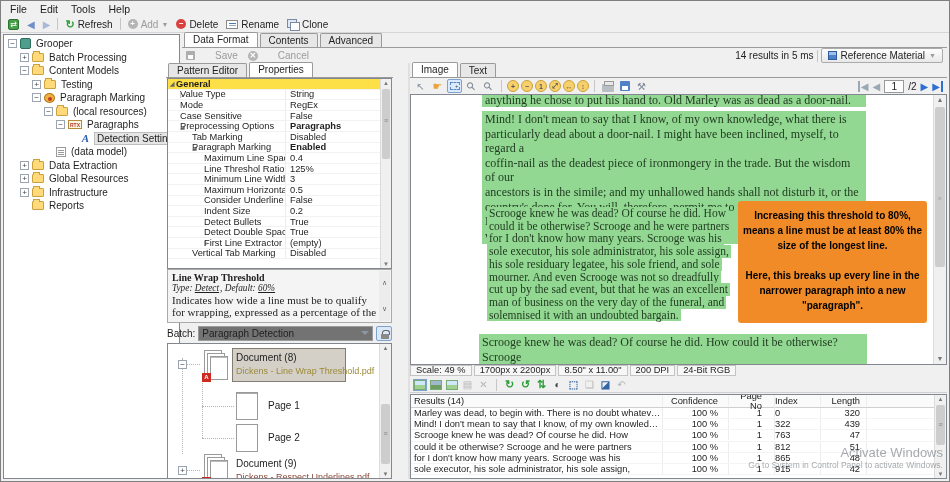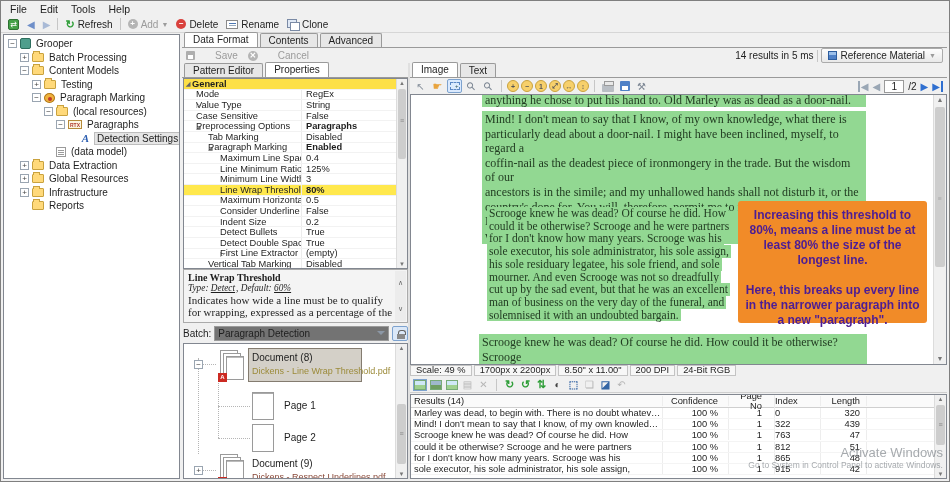--- a/index.html
+++ b/index.html
@@ -54,21 +54,21 @@
   .actionbar{position:absolute;left:181px;top:47px;right:2px;height:15px;display:flex;align-items:center;padding:0 4px;background:#f0f0f0}
   .abtn{display:inline-flex;align-items:center;gap:20px;color:#9b9b9b;margin-right:10px;font-size:10px}
   .ico-floppy{width:9px;height:9px;background:#aeaeae;border-radius:1px;position:relative}
   .ico-floppy::after{content:"";position:absolute;left:2px;bottom:1px;width:5px;height:4px;background:#fff}
   .right-info{margin-left:auto;display:flex;align-items:center;gap:0}
   .refbtn{display:inline-flex;align-items:center;gap:4px;border:1px solid #ababab;border-radius:2px;background:linear-gradient(#fdfdfd,#e9e9e9);padding:1px 6px;font-size:10px}
   .ico-cube{width:9px;height:9px;background:#4f81c7;border:1px solid #2d5d9e;position:relative}
   .ico-cube::after{content:"";position:absolute;left:0;top:0;width:7px;height:3px;background:#9cc0ea}
 
   
-  .mid{position:absolute;left:181px;top:62px;width:227px;bottom:2px}
+  .mid{position:absolute;left:165px;top:62px;width:227px;bottom:2px}
   .sub-tabs{display:flex;align-items:flex-end;height:15px;border-bottom:1px solid #9a9a9a;padding-left:2px}
   .grid{position:absolute;left:1px;top:15px;width:225px;height:191px;background:#fff;border:1px solid #828790;overflow:hidden}
   .prow{display:flex;height:10.6px;align-items:center;border-bottom:1px solid #f2f2f2;font-size:9.3px}
   .pcat{font-weight:bold;background:#fde047}
   .pname{flex:none;width:118px;overflow:hidden;white-space:nowrap;border-right:1px solid #ececec;display:flex;align-items:center;height:100%}
   .pval{flex:1;overflow:hidden;white-space:nowrap;padding-left:4px}
   .pexp{flex:none;width:8px;font-size:6px;color:#666;text-align:center}
   .vb{font-weight:bold}
   .hl{background:#ffe84d}
   .i1{padding-left:12px}.i2{padding-left:24px}.i3{padding-left:36px}
@@ -128,21 +128,21 @@
   .pagebox{width:20px;height:13px;border:1px solid #9a9a9a;background:#fff;text-align:center;line-height:12px}
 
   .canvas{position:absolute;left:0;top:31px;right:0;height:271px;background:#fff;border:1px solid #828790;overflow:hidden;
           font-family:"Liberation Serif",serif;color:#223d22}
   .hlgreen{background:#92d892}
   .ppartial{position:absolute;left:71px;top:-2px;width:384px;height:14px;font-size:12px;line-height:14px;padding:0 3px}
   .para2{position:absolute;left:71px;top:16px;width:384px;font-size:12px;line-height:14.6px;padding:1px 3px}
   .narrow{position:absolute;left:76px;top:112px;width:243px;font-size:11.5px;line-height:12.7px}
   .narrow span{display:inline-block;background:#92d892;margin-bottom:0;padding:0 2px;white-space:nowrap}
   .callout{position:absolute;left:327px;top:106px;width:189px;height:122px;background:#f18b28;border-radius:3px;
-           color:#4c1d95;font-family:"Liberation Sans",sans-serif;font-weight:bold;font-size:12px;line-height:15px;text-align:center;padding:7px 4px}
+           color:#000000;font-family:"Liberation Sans",sans-serif;font-weight:bold;font-size:10px;line-height:15px;text-align:center;padding:7px 4px}
   .para4{position:absolute;left:68px;top:239px;width:388px;font-size:12px;line-height:14.6px;padding:1px 3px}
   .vsb{position:absolute;right:0;top:0;bottom:0;width:13px;background:#f0f0f0;border-left:1px solid #dcdcdc;font-size:7px;color:#777;text-align:center}
   .vthumb{position:absolute;left:1px;right:1px;background:#cdcdcd;border-radius:2px}
 
   .statusbar{position:absolute;left:0;top:302px;right:0;height:11px;display:flex;gap:2px;align-items:stretch;background:#f0f0f0;font-size:9.3px}
   .seg{border:1px solid #c3c3c3;background:#f7f7f7;padding:0 5px;line-height:9px;white-space:nowrap}
 
   .etoolbar{position:absolute;left:0;top:314px;right:0;height:16px;display:flex;align-items:center;gap:3px;padding-left:3px;background:#f0f0f0;border-bottom:1px solid #cfcfcf}
   .eico{display:inline-flex;align-items:center;justify-content:center;width:13px;height:13px;font-size:10px}
   .epic{width:12px;height:10px;border:1px solid #7a7;background:linear-gradient(#cfe8f7 50%,#9fd08f 50%)}
@@ -316,34 +316,34 @@
       <span class="tab active">Properties</span>
     </div>
 
     <div class="grid">
       <div class="prow pcat">
           <span class="pexp">◢</span>
           <span class="vb">General</span>
         </div>
       <div class="prow">
           <span class="pname">
+            <span class="pexp i1">▷</span>
+            <span>Value Type</span>
+          </span>
+          <span class="pval">String</span>
+        </div>
+      <div class="prow">
+          <span class="pname">
             <span class="pexp i1"></span>
             <span>Mode</span>
           </span>
           <span class="pval">RegEx</span>
         </div>
       <div class="prow">
           <span class="pname">
-            <span class="pexp i1">▷</span>
-            <span>Value Type</span>
-          </span>
-          <span class="pval">String</span>
-        </div>
-      <div class="prow">
-          <span class="pname">
             <span class="pexp i1"></span>
             <span>Case Sensitive</span>
           </span>
           <span class="pval">False</span>
         </div>
       <div class="prow">
           <span class="pname">
             <span class="pexp i1">◢</span>
             <span>Preprocessing Options</span>
           </span>
@@ -366,37 +366,30 @@
       <div class="prow">
           <span class="pname">
             <span class="pexp i3"></span>
             <span>Maximum Line Spac</span>
           </span>
           <span class="pval">0.4</span>
         </div>
       <div class="prow">
           <span class="pname">
             <span class="pexp i3"></span>
-            <span>Line Minimum Ratio</span>
+            <span>Line Threshol Ratio</span>
           </span>
           <span class="pval">125%</span>
         </div>
       <div class="prow">
           <span class="pname">
             <span class="pexp i3"></span>
             <span>Minimum Line Width</span>
           </span>
           <span class="pval">3</span>
-        </div>
-      <div class="prow">
-          <span class="pname hl">
-            <span class="pexp i3"></span>
-            <span>Line Wrap Threshol</span>
-          </span>
-          <span class="pval vb hl">80%</span>
         </div>
       <div class="prow">
           <span class="pname">
             <span class="pexp i3"></span>
             <span>Maximum Horizontal</span>
           </span>
           <span class="pval">0.5</span>
         </div>
       <div class="prow">
           <span class="pname">

